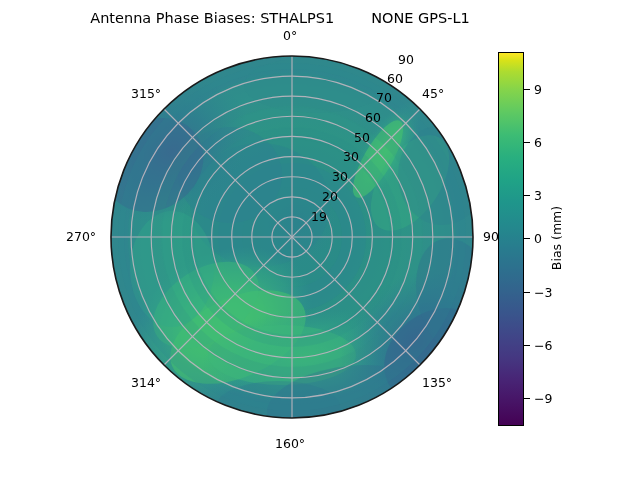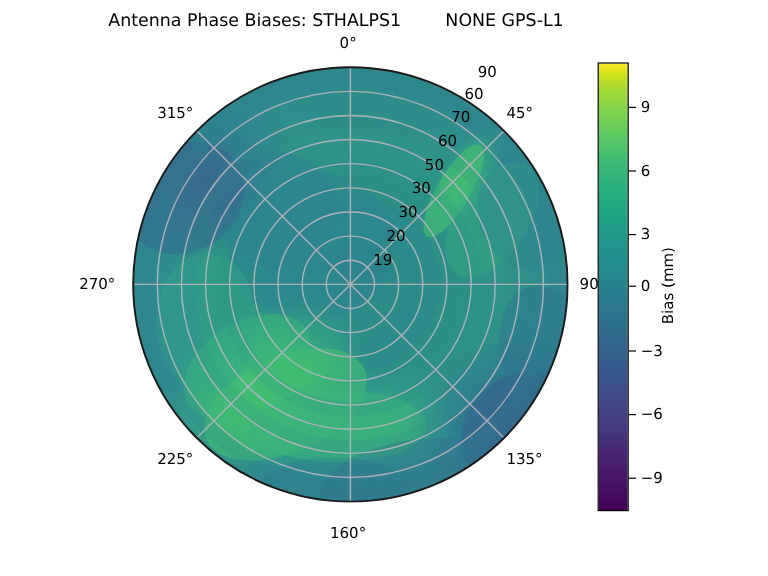--- a/index.html
+++ b/index.html
@@ -244,21 +244,21 @@
     <div class="rad-label" style="left:274px; top:43px;">70</div>
     <div class="rad-label" style="left:285px; top:24px;">60</div>
     <div class="rad-label" style="left:296px; top:5px;">90</div>
   </div>
 
   <div class="ang-label" style="left:283px; top:30px;">0°</div>
   <div class="ang-label" style="left:422px; top:88px;">45°</div>
   <div class="ang-label" style="left:483px; top:231px;">90°</div>
   <div class="ang-label" style="left:422px; top:377px;">135°</div>
   <div class="ang-label" style="left:275px; top:438px;">160°</div>
-  <div class="ang-label" style="left:131px; top:377px;">225°</div>
+  <div class="ang-label" style="left:131px; top:377px;">314°</div>
   <div class="ang-label" style="left:66px;  top:231px;">270°</div>
   <div class="ang-label" style="left:131px; top:88px;">315°</div>
 
   <div id="colorbar-wrap">
     <div id="colorbar-gradient" style="background: linear-gradient(to top,
             #440154 0%,
             #471365 6%,
             #482475 12%,
             #453781 18%,
             #404688 24%,

